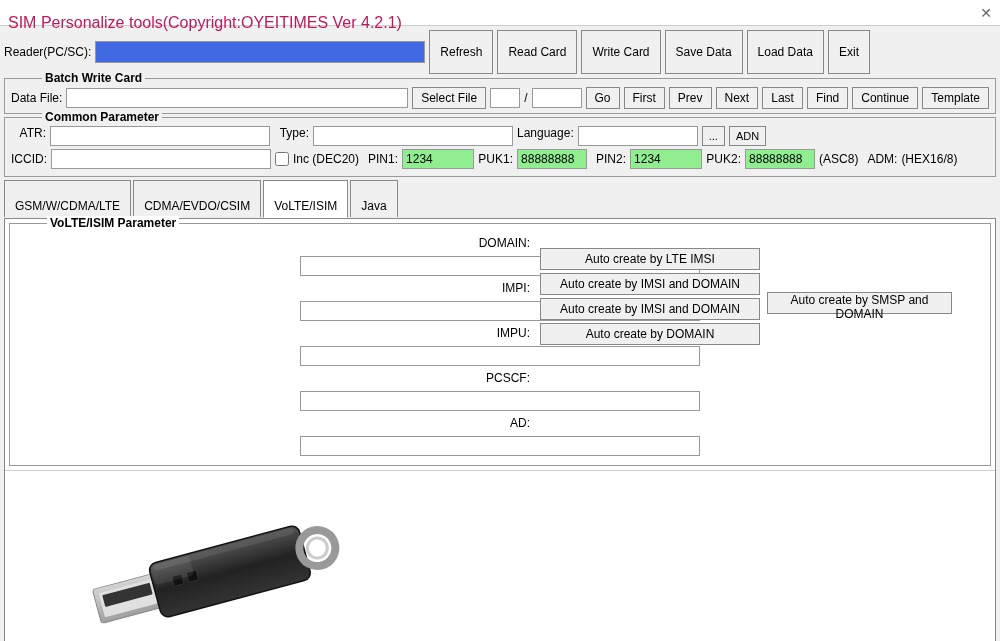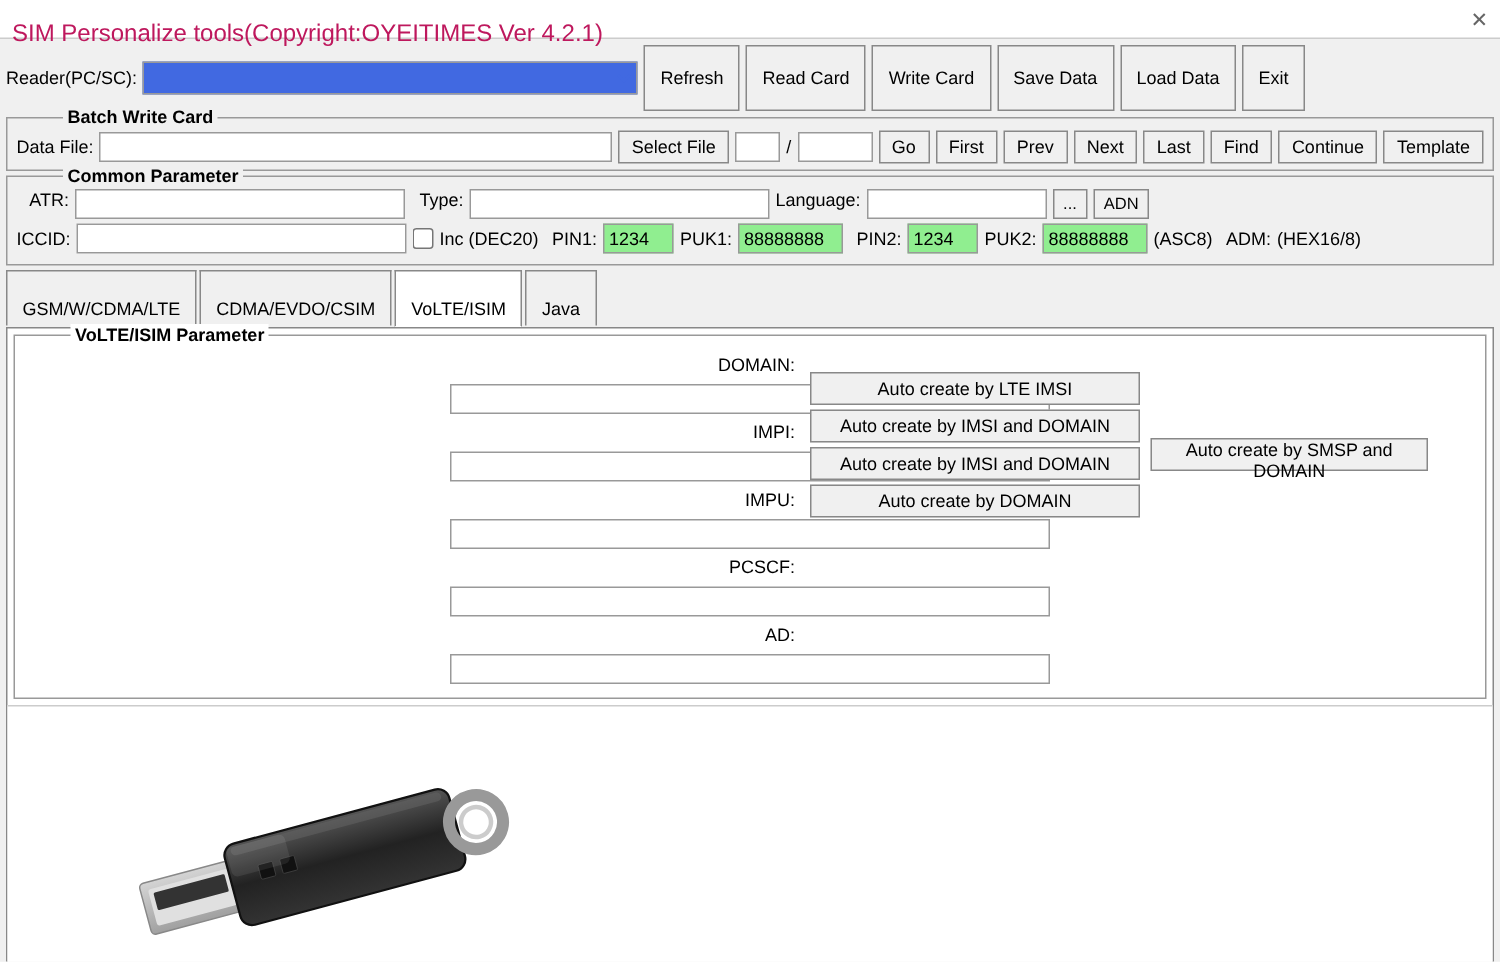--- a/index.html
+++ b/index.html
@@ -98,21 +98,21 @@
     .param-label { white-space: nowrap; min-width: 35px; text-align: right; }
     .param-input {
       height: 20px;
       border: 1px solid #999;
       background: white;
       font-size: 12px;
       padding: 1px 3px;
     }
     .param-input-wide { width: 220px; }
     .param-input-small { width: 70px; }
-    .param-input-xsmall { width: 47px; }
+    .param-input-xsmall { width: 72px; }
     .param-input-green { background: #90EE90; }
     .param-input-type { width: 200px; }
 
     
     .lang-input { width: 120px; height: 20px; border: 1px solid #999; background: white; }
     .small-btn {
       height: 20px;
       padding: 0 6px;
       background: #f0f0f0;
       border: 1px solid #888;

